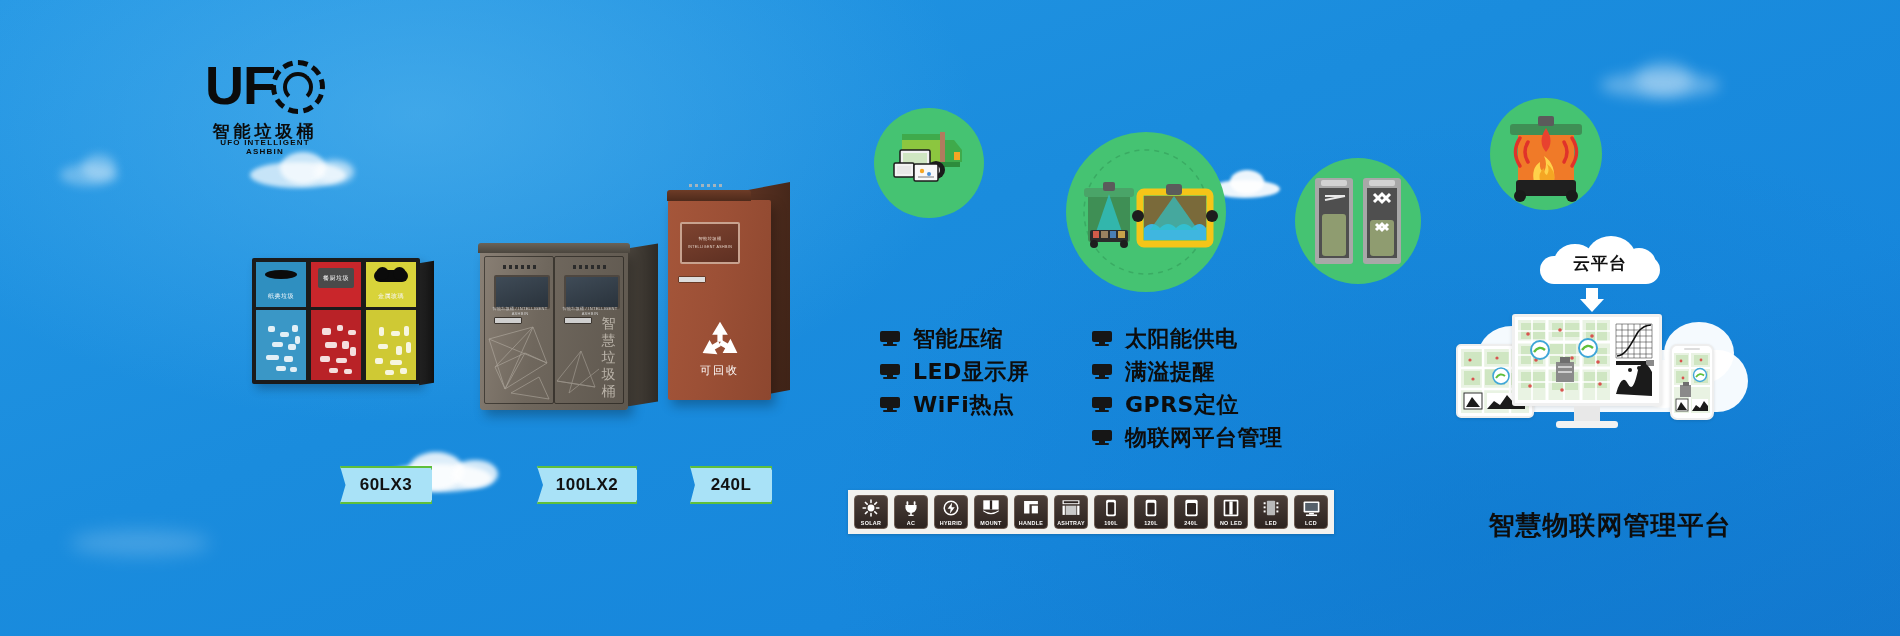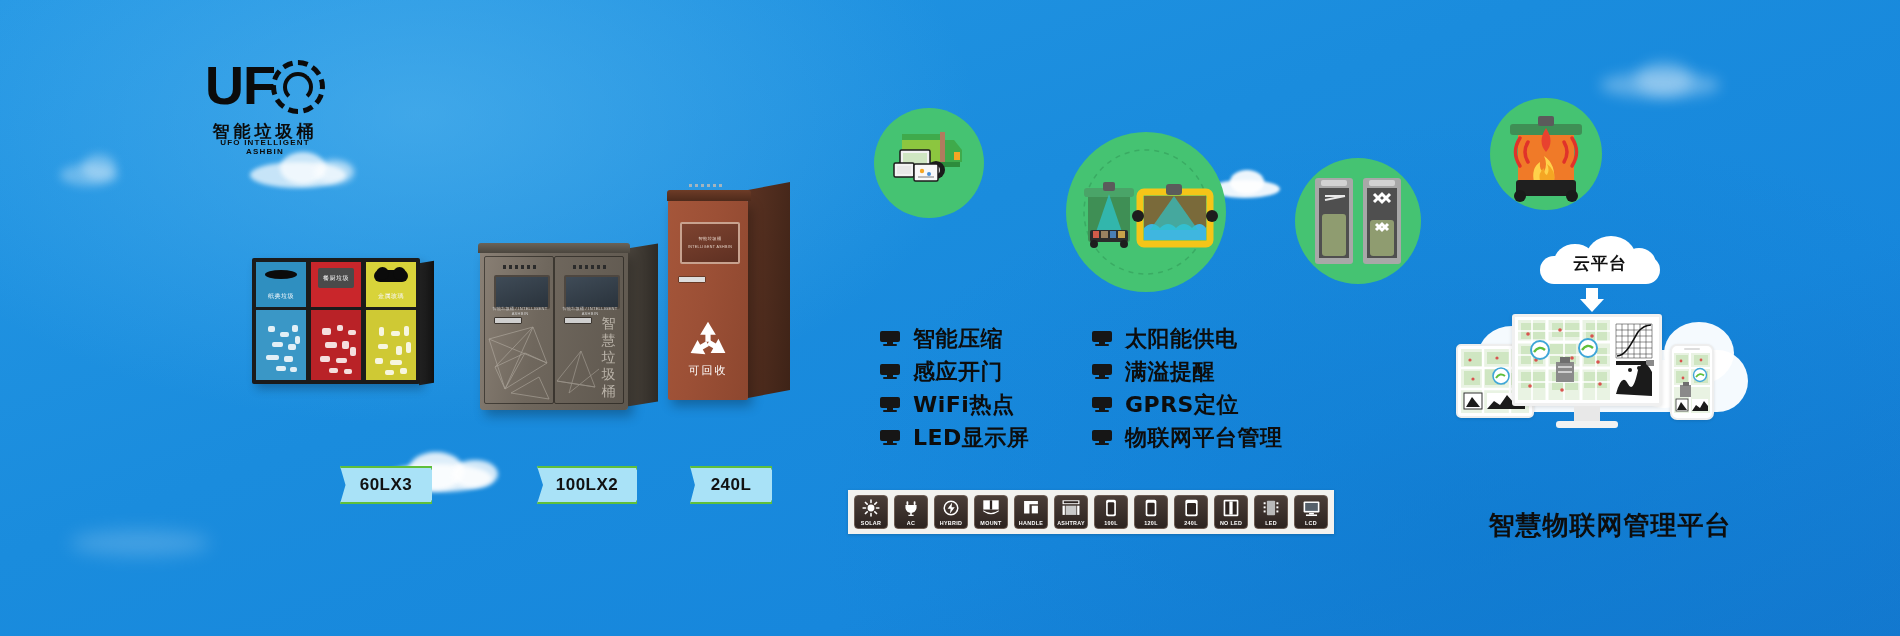--- a/index.html
+++ b/index.html
@@ -125,21 +125,21 @@
     font-size:14px;line-height:17px;color:#b9b2a8;letter-spacing:1px;
     font-family:"DejaVu Sans",sans-serif;text-align:center;
   }
   .poly{position:absolute;pointer-events:none;}
 
   
   #bin-single{left:668px;top:200px;width:80px;height:200px;}
   #bin-single .front{
     position:absolute;left:0;top:0;width:80px;height:200px;
     background:linear-gradient(100deg,#a5563a 0%,#9c5036 45%,#8d472f 100%);
-    border-radius:2px;box-shadow:4px 6px 12px rgba(0,0,0,.28);
+    border-radius:2px;box-shadow:4px 6px 12px rgba(0,0,0,.28);padding-left:23px;
   }
   #bin-single .side{
     position:absolute;left:80px;top:-14px;width:42px;height:208px;
     background:linear-gradient(95deg,#5a3222,#3e2317);transform:skewY(-11deg);
   }
   #bin-single .topcap{
     position:absolute;left:-1px;top:-10px;width:84px;height:11px;
     background:linear-gradient(180deg,#6d3c27,#4e2a1b);border-radius:3px 3px 0 0;
   }
   #bin-single .leds{
@@ -563,37 +563,29 @@
             <span class="base"></span>
           </span>
         <span class="flabel">智能压缩</span>
       </div>
       <div class="frow">
         <span class="fbullet">
             <span class="mon"></span>
             <span class="stand"></span>
             <span class="base"></span>
           </span>
-        <span class="flabel">感应开门</span>
+        <span class="flabel">LED显示屏</span>
       </div>
       <div class="frow">
         <span class="fbullet">
             <span class="mon"></span>
             <span class="stand"></span>
             <span class="base"></span>
           </span>
         <span class="flabel">WiFi热点</span>
-      </div>
-      <div class="frow">
-        <span class="fbullet">
-            <span class="mon"></span>
-            <span class="stand"></span>
-            <span class="base"></span>
-          </span>
-        <span class="flabel">LED显示屏</span>
       </div>
     </div>
     <div class="fcol" id="fcol-2">
       <div class="frow">
         <span class="fbullet">
             <span class="mon"></span>
             <span class="stand"></span>
             <span class="base"></span>
           </span>
         <span class="flabel">太阳能供电</span>

